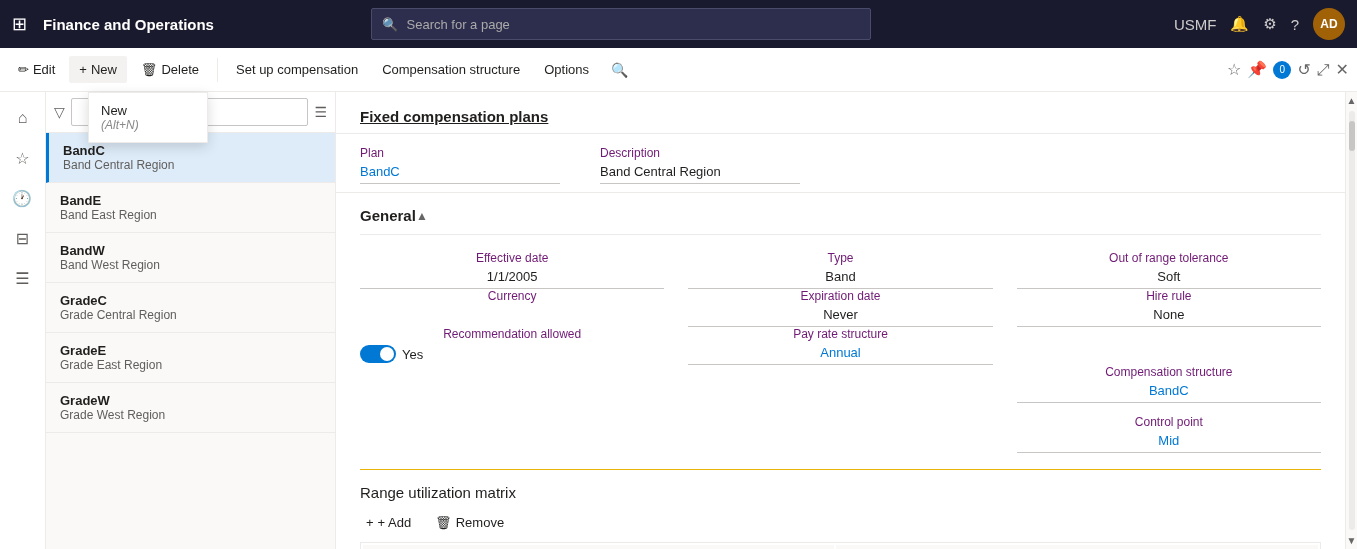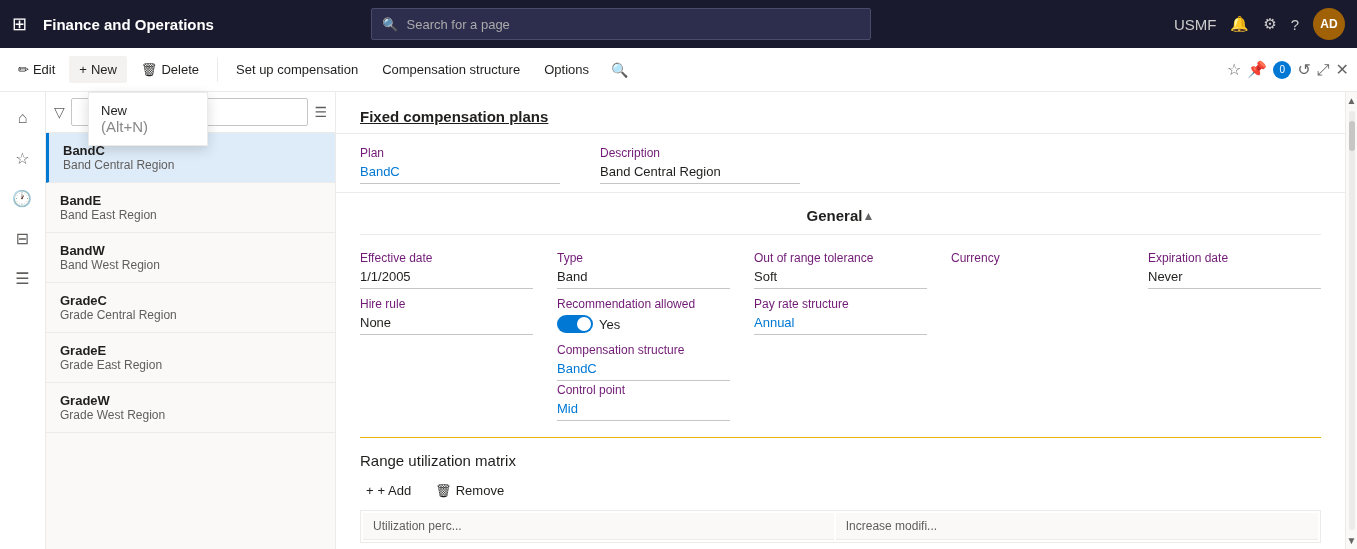--- a/index.html
+++ b/index.html
@@ -74,21 +74,21 @@
       z-index: 100;
       width: 120px;
       padding: 4px 0;
     }
     .new-dropdown-item {
       padding: 6px 12px;
       font-size: 13px;
       cursor: pointer;
       color: #201f1e;
     }
-    .new-dropdown-shortcut { font-size: 15px; color: #888; }
+    .new-dropdown-shortcut { font-size: 12px; color: #888; font-style: italic; }
 
     
     .main-layout {
       display: flex;
       height: calc(549px - 48px - 44px);
     }
 
     
     .sidebar-icons {
       width: 46px;
@@ -173,32 +173,33 @@
       padding-bottom: 4px;
       color: #201f1e;
     }
     .field-value.link { color: #0078d4; cursor: pointer; }
 
     
     .general-section {
       padding: 0 24px;
     }
     .general-header {
-      display: flex; align-items: center; justify-content: center;
+      display: flex; align-items: center; justify-content: flex-start;
       padding: 14px 0 10px;
       border-bottom: 1px solid #edebe9;
       font-size: 15px; font-weight: 600;
     }
     .general-collapse { color: #666; font-size: 12px; cursor: pointer; }
 
     .fields-grid {
       display: grid;
-      grid-template-columns: 1fr 1fr 1fr 1fr 1fr;
-      gap: 8px 24px;
+      grid-template-columns: 1fr 1fr 1fr;
+      gap: 0 24px;
       padding: 16px 0;
+      text-align: center;
     }
     .field-col { display: flex; flex-direction: column; }
 
     
     .toggle {
       display: inline-flex; align-items: center; gap: 6px;
     }
     .toggle-switch {
       width: 36px; height: 18px; background: #0078d4;
       border-radius: 10px; position: relative; cursor: pointer;
@@ -397,21 +398,21 @@
           <span class="field-label">Pay rate structure</span>
           <span class="field-value link">Annual</span>
         </div>
 
         <div class="field-col"></div>
         <div class="field-col"></div>
         <div class="field-col"></div>
         <div class="field-col">
           <span class="field-label">Compensation structure</span>
           <span class="field-value link">BandC</span>
-          <span class="field-label" style="margin-top:2px;">Control point</span>
+          <span class="field-label" style="margin-top:12px;">Control point</span>
           <span class="field-value link">Mid</span>
         </div>
       </div>
     </div>
 
     <div class="range-section">
       <div class="range-header">Range utilization matrix</div>
       <div class="range-toolbar">
         <button class="range-btn">
           <span>+</span>

